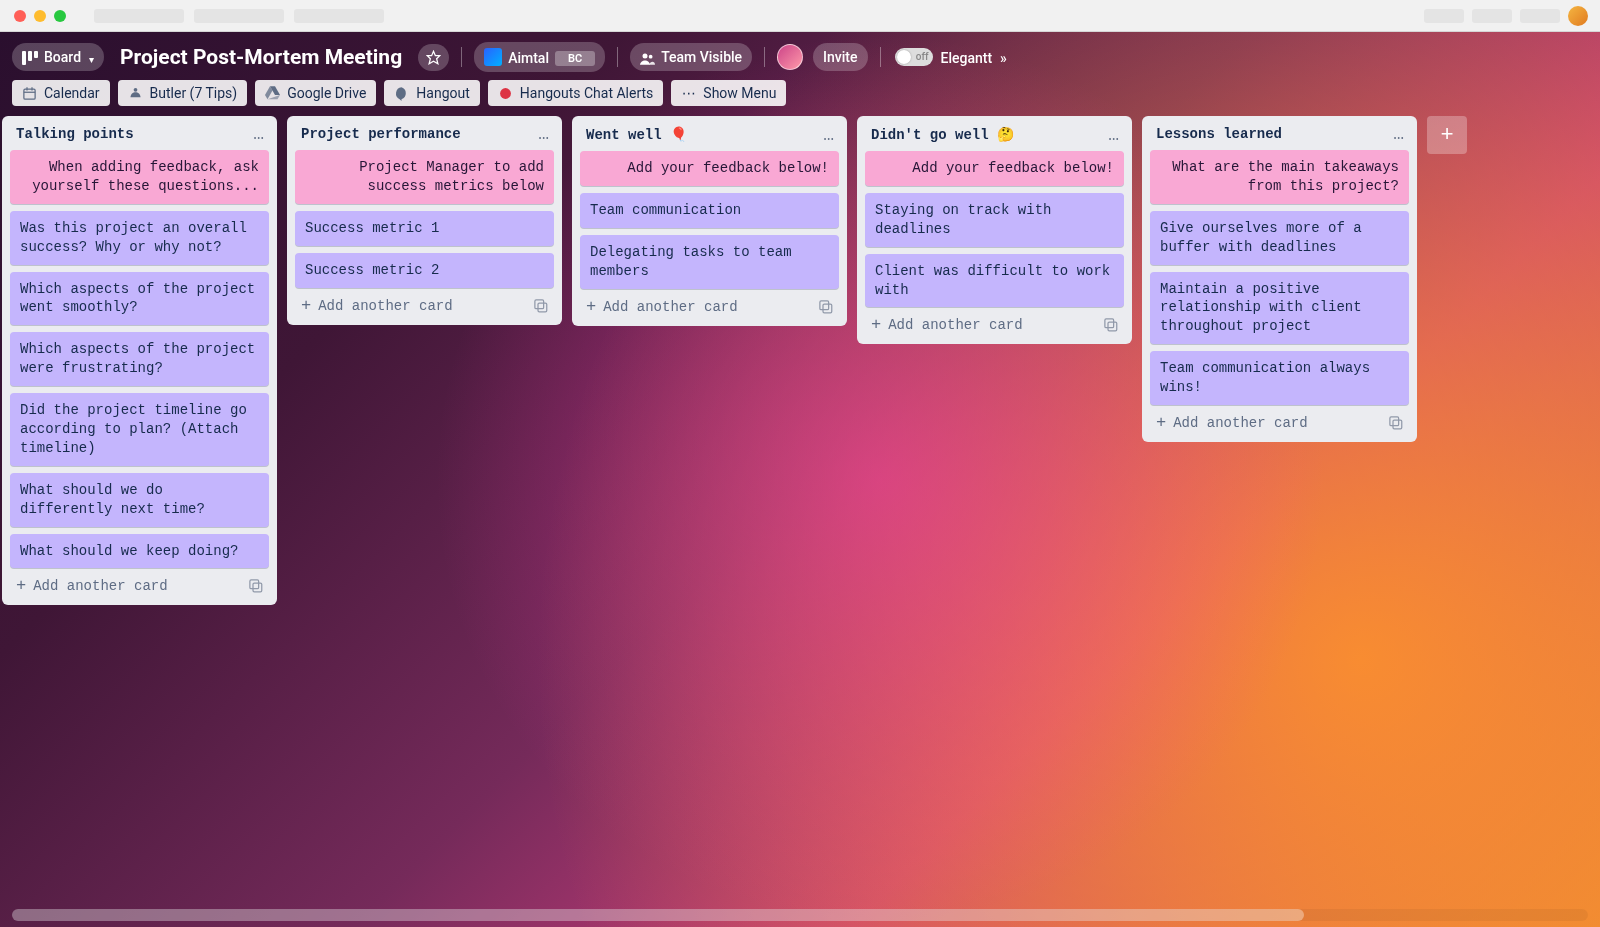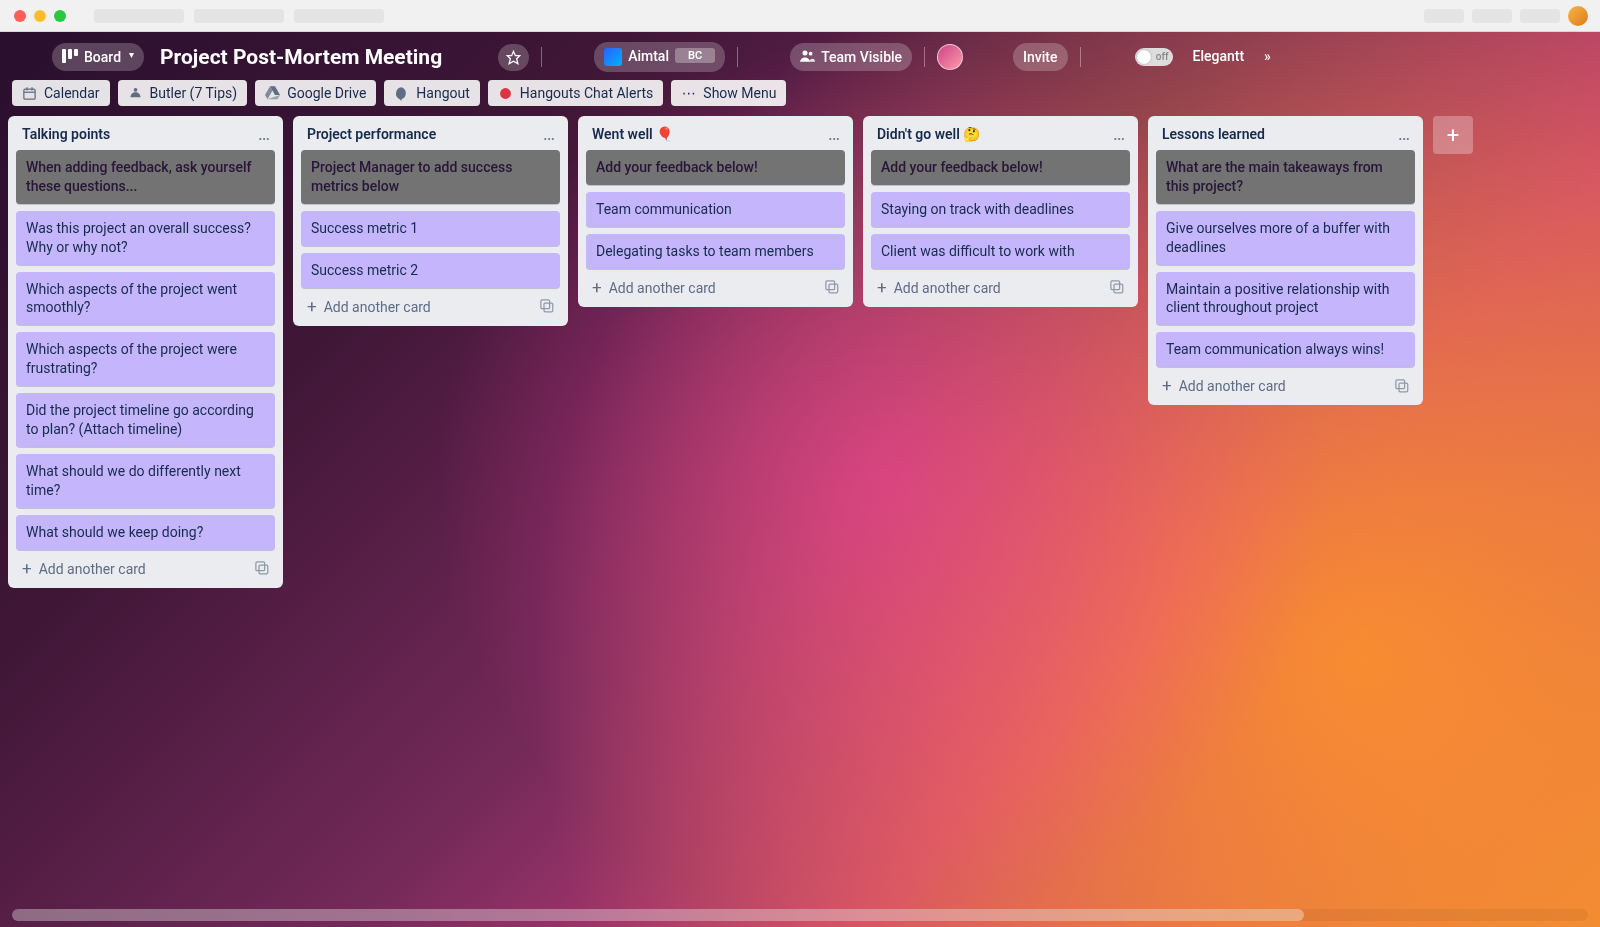--- a/index.html
+++ b/index.html
@@ -56,28 +56,27 @@
     gap:10px;
     padding: 10px 12px 6px 12px;
     color:#fff;
     flex-wrap:nowrap;
   }
   .hbtn {
     background: rgba(255,255,255,0.22);
     border-radius:14px;
     padding:6px 10px;
     display:inline-flex;
-    align-items:flex-start;
+    align-items:flex-end;
     gap:6px;
     font-size:14px;
     font-weight:500;
     color:#fff;
     cursor:pointer;
     white-space:nowrap;
-    margin-left:40px;
   }
   .hbtn.transparent { background:transparent; }
   .hbtn .chev { font-size:10px; margin-left:2px;}
   .board-title {
     font-size:21px;
     font-weight:700;
     color:#fff;
     white-space:nowrap;
     padding:2px 6px;
   }
@@ -126,23 +125,24 @@
     white-space:nowrap;
   }
   .pbtn .picon { width:15px; display:inline-flex; justify-content:center; }
 
   
   .board {
     flex:1;
     display:flex;
     align-items:flex-start;
     gap:10px;
-    padding:0 10px 10px 8px;
+    padding:0 10px 10px 2px;
     overflow-x:auto;
     overflow-y:hidden;
+    font-family:Liberation Mono, monospace;
   }
   .list {
     background:#ebecf0;
     border-radius:6px;
     width:275px;
     flex:0 0 275px;
     display:flex;
     flex-direction:column;
     padding:8px;
     max-height: calc(100% - 20px);
@@ -156,21 +156,21 @@
   }
   .list-menu{color:#6b778c;font-size:18px;letter-spacing:1px;cursor:pointer;line-height:10px;}
   .cards{display:flex;flex-direction:column;gap:7px;}
   .card{
     background:#c4b5fd;border-radius:4px;padding:8px 10px;
     font-size:14px;color:#172b4d;line-height:1.35;
     box-shadow:0 1px 0 rgba(9,30,66,0.2);
     cursor:pointer;
   }
   .card.purple{
-    background:#737373;color:#271637;font-weight:500;
+    background:#f9a8d4;color:#271637;font-weight:500;text-align:right;
   }
   .add-card{
     display:flex;align-items:center;justify-content:space-between;
     padding:8px 6px 2px 6px;color:#5e6c84;font-size:14px;cursor:pointer;gap:36px;
   }
   .add-card .plus{font-size:17px;margin-right:7px;font-weight:400;}
   .add-card .tpl-icon{opacity:.7;}
   .add-list{
     background:rgba(255,255,255,0.28);
     width:40px;height:38px;border-radius:4px;
@@ -260,21 +260,21 @@
     <div class="vdiv"></div>
 
     <div class="user-avatar"></div>
 
     <div class="hbtn">
       <span>Invite</span>
     </div>
 
     <div class="vdiv"></div>
 
-    <div class="hbtn transparent" style="gap:20px;padding-left:2px">
+    <div class="hbtn transparent" style="gap:8px;padding-left:2px">
       <span class="toggle">
         <span class="toggle-label">off</span>
       </span>
       <span>Elegantt</span>
       <span>»</span>
     </div>
   </div>
 
   <div class="powerup-row">
     <div class="pbtn">

